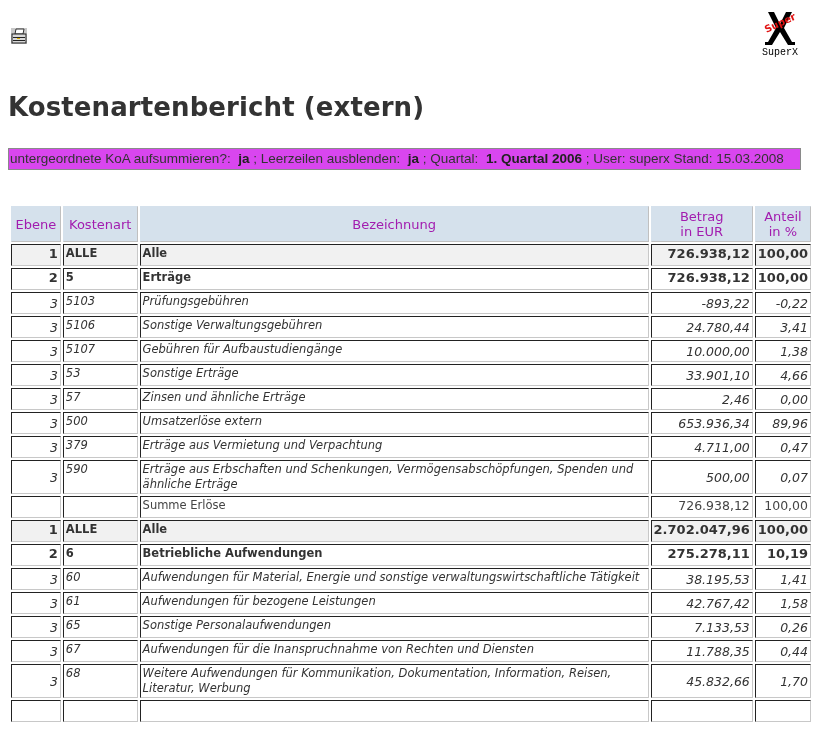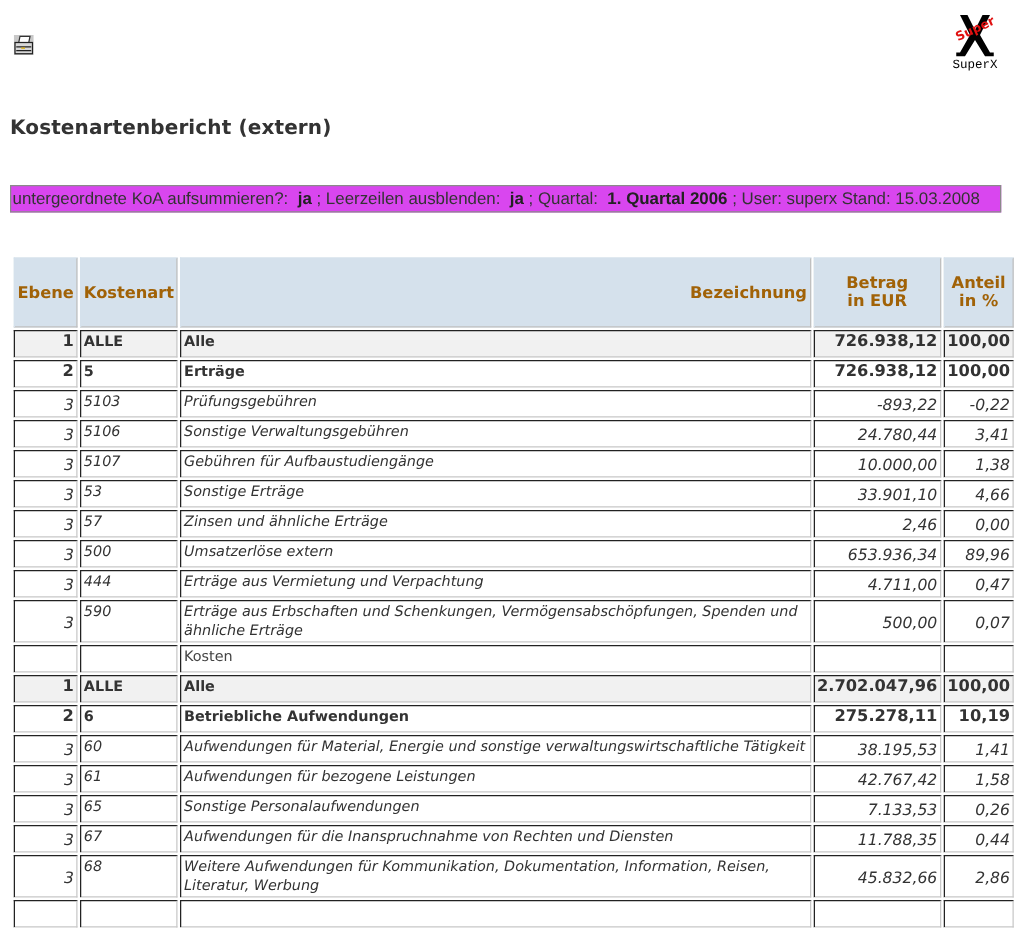--- a/index.html
+++ b/index.html
@@ -1,36 +1,36 @@
 <!DOCTYPE html>
 <html><head>
 <meta charset="utf-8">
 <style>
   html, body { margin: 0; padding: 0; background: #ffffff; }
   body { width: 813px; height: 749px; overflow: hidden; position: relative; font-family: "DejaVu Sans", sans-serif; color: #222; }
   .printer { position: absolute; left: 11px; top: 28px; width: 16px; height: 16px; }
   .logo { position: absolute; left: 758px; top: 10px; width: 44px; height: 52px; text-align: center; }
   .logo .x { position: absolute; left: 6px; top: 0; width: 32px; height: 36px; }
   .logo .cap { position: absolute; left: 0; top: 37px; width: 44px; text-align: center; font-family: Liberation Mono, monospace; font-size: 10px; color: #000; }
-  h1 { position: absolute; left: 8px; top: 92px; margin: 0; font-family: "DejaVu Sans", sans-serif; font-weight: bold; font-size: 16px; color: #333; letter-spacing: 0.1px; }
+  h1 { position: absolute; left: 8px; top: 92px; margin: 0; font-family: "DejaVu Sans", sans-serif; font-weight: bold; font-size: 26px; color: #333; letter-spacing: 0.1px; }
   .params { position: absolute; left: 8px; top: 148px; width: 786px; border: 1px solid #8a8a8a; background: #d946ef; padding: 1px 4px 2px 1px; font-family: "Liberation Sans", sans-serif; font-size: 13.5px; line-height: 17px; color: #333; }
   .params b { color: #222; }
   table.rep { position: absolute; left: 9px; top: 204px; border-collapse: separate; border-spacing: 2px; font-size: 12px; }
-  table.rep th { background: #d5e1ec; color: #a16207; font-family: "DejaVu Sans", sans-serif; font-weight: bold; font-size: 13px; padding: 12px 2px; border: 1px solid #d5e1ec; border-right-color:#c0c0c0; border-bottom-color:#c0c0c0; }
+  table.rep th { background: #d5e1ec; color: #a21caf; font-family: "DejaVu Sans", sans-serif; font-weight: normal; font-size: 13px; padding: 2px 2px; border: 1px solid #d5e1ec; border-right-color:#c0c0c0; border-bottom-color:#c0c0c0; }
   table.rep td { border-top: 1px solid #222; border-left: 1px solid #222; border-right: 1px solid #c8c8c8; border-bottom: 1px solid #c8c8c8; padding: 1px 2px; height: 18px; vertical-align: top; font-family: "DejaVu Sans", sans-serif; font-size: 11.5px; line-height: 15px; color: #333; }
   td.num { text-align: right; }
   tr.lvl3 td { font-style: italic; font-weight: normal; }
   tr.lvl3 td.num { font-family: "DejaVu Sans", sans-serif; font-size: 12.5px; vertical-align: middle; }
   tr.lvl3 td.ebene { vertical-align: middle; }
   tr.lvl1 td { background: #f1f1f1; font-weight: bold; }
   tr.lvl1 td.num, tr.lvl2 td.num { font-size: 13px; }
   tr.lvl2 td { font-weight: bold; }
   tr.sect td { font-weight: normal; color: #444; }
   tr.sect td.num { font-size: 12.5px; }
-  .c1 { width: 44px; } .c2 { width: 69px; } .c3 { width: 518px; text-align: right; } .c4 { width: 84px; } .c5 { width: 43px; margin-top: 37px; }
+  .c1 { width: 44px; } .c2 { width: 69px; } .c3 { width: 518px; } .c4 { width: 84px; } .c5 { width: 43px; margin-top: 37px; }
 </style>
 </head>
 <body>
 
 <div class="printer">
   <svg width="16" height="16" viewBox="0 0 16 16">
     <rect x="0" y="0" width="16" height="16" fill="#c8c8c8"></rect>
     <polygon points="5,1 13,1 12,6 4,6" fill="#fff" stroke="#333" stroke-width="1"></polygon>
     <rect x="1" y="6" width="14" height="9" fill="#d8d8d8" stroke="#222" stroke-width="1"></rect>
     <rect x="2" y="9" width="12" height="1" fill="#222"></rect>
@@ -122,38 +122,38 @@
       </tr>
       <tr class="lvl3">
         <td class="num ebene">3</td>
         <td class="koa">500</td>
         <td class="bez">Umsatzerlöse extern</td>
         <td class="num">653.936,34</td>
         <td class="num">89,96</td>
       </tr>
       <tr class="lvl3">
         <td class="num ebene">3</td>
-        <td class="koa">444</td>
+        <td class="koa">379</td>
         <td class="bez">Erträge aus Vermietung und Verpachtung</td>
         <td class="num">4.711,00</td>
         <td class="num">0,47</td>
       </tr>
       <tr class="lvl3">
         <td class="num ebene">3</td>
         <td class="koa">590</td>
         <td class="bez">Erträge aus Erbschaften und Schenkungen, Vermögensabschöpfungen, Spenden und ähnliche Erträge</td>
         <td class="num">500,00</td>
         <td class="num">0,07</td>
       </tr>
       <tr class="sect">
         <td class="num ebene"></td>
         <td class="koa"></td>
-        <td class="bez">Kosten</td>
-        <td class="num"></td>
-        <td class="num"></td>
+        <td class="bez">Summe Erlöse</td>
+        <td class="num">726.938,12</td>
+        <td class="num">100,00</td>
       </tr>
       <tr class="lvl1">
         <td class="num ebene">1</td>
         <td class="koa">ALLE</td>
         <td class="bez">Alle</td>
         <td class="num">2.702.047,96</td>
         <td class="num">100,00</td>
       </tr>
       <tr class="lvl2">
         <td class="num ebene">2</td>
@@ -188,21 +188,21 @@
         <td class="koa">67</td>
         <td class="bez">Aufwendungen für die Inanspruchnahme von Rechten und Diensten</td>
         <td class="num">11.788,35</td>
         <td class="num">0,44</td>
       </tr>
       <tr class="lvl3">
         <td class="num ebene">3</td>
         <td class="koa">68</td>
         <td class="bez">Weitere Aufwendungen für Kommunikation, Dokumentation, Information, Reisen, Literatur, Werbung</td>
         <td class="num">45.832,66</td>
-        <td class="num">2,86</td>
+        <td class="num">1,70</td>
       </tr>
       <tr class="lvl3">
         <td class="num ebene"></td>
         <td class="koa"></td>
         <td class="bez"></td>
         <td class="num"></td>
         <td class="num"></td>
       </tr>
     </tbody>
 </table>

